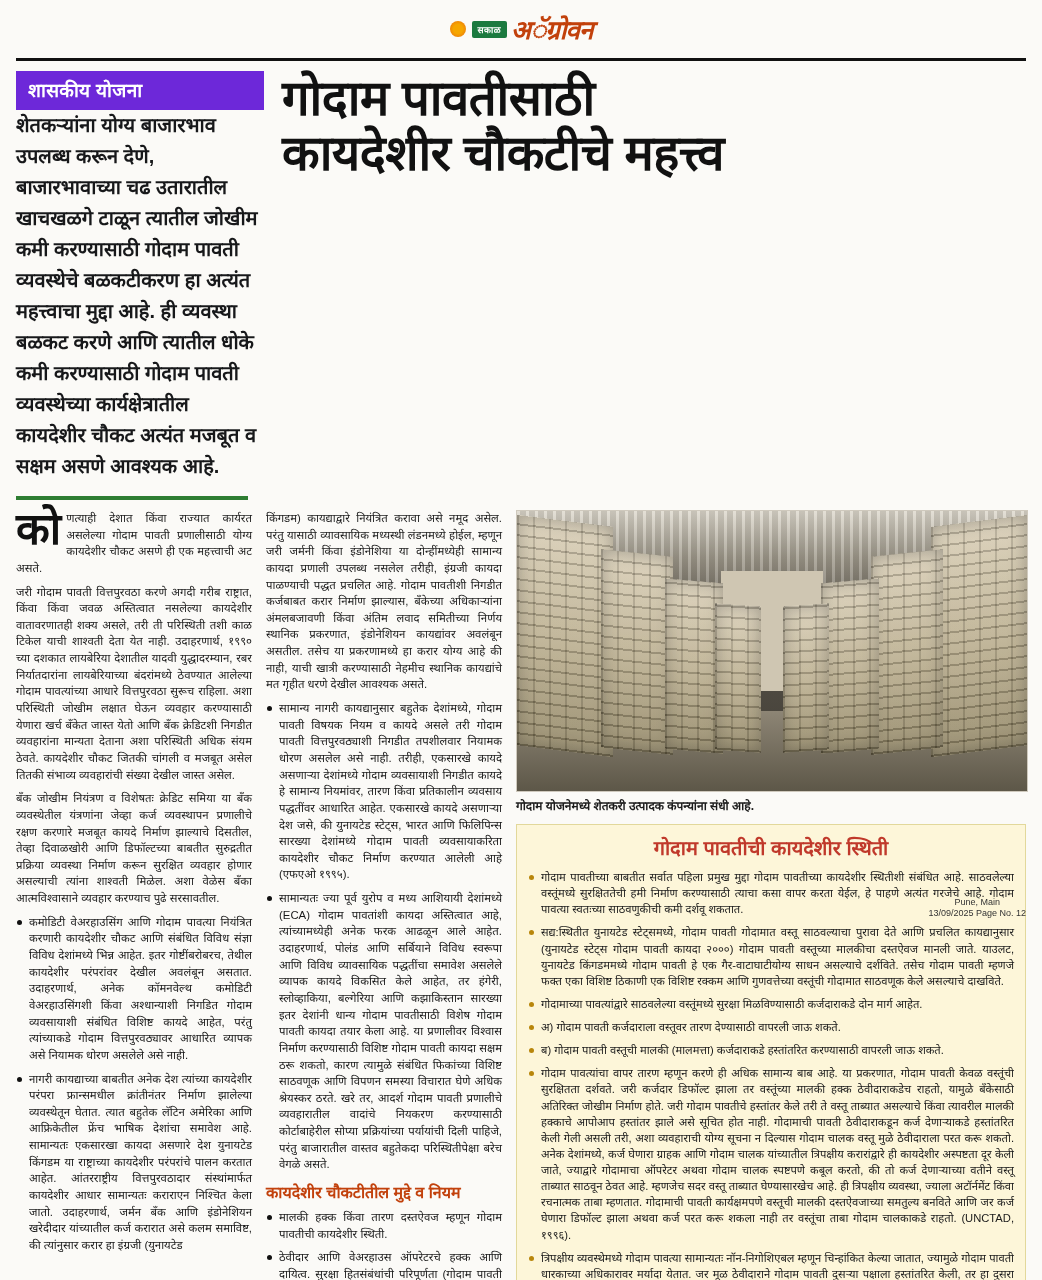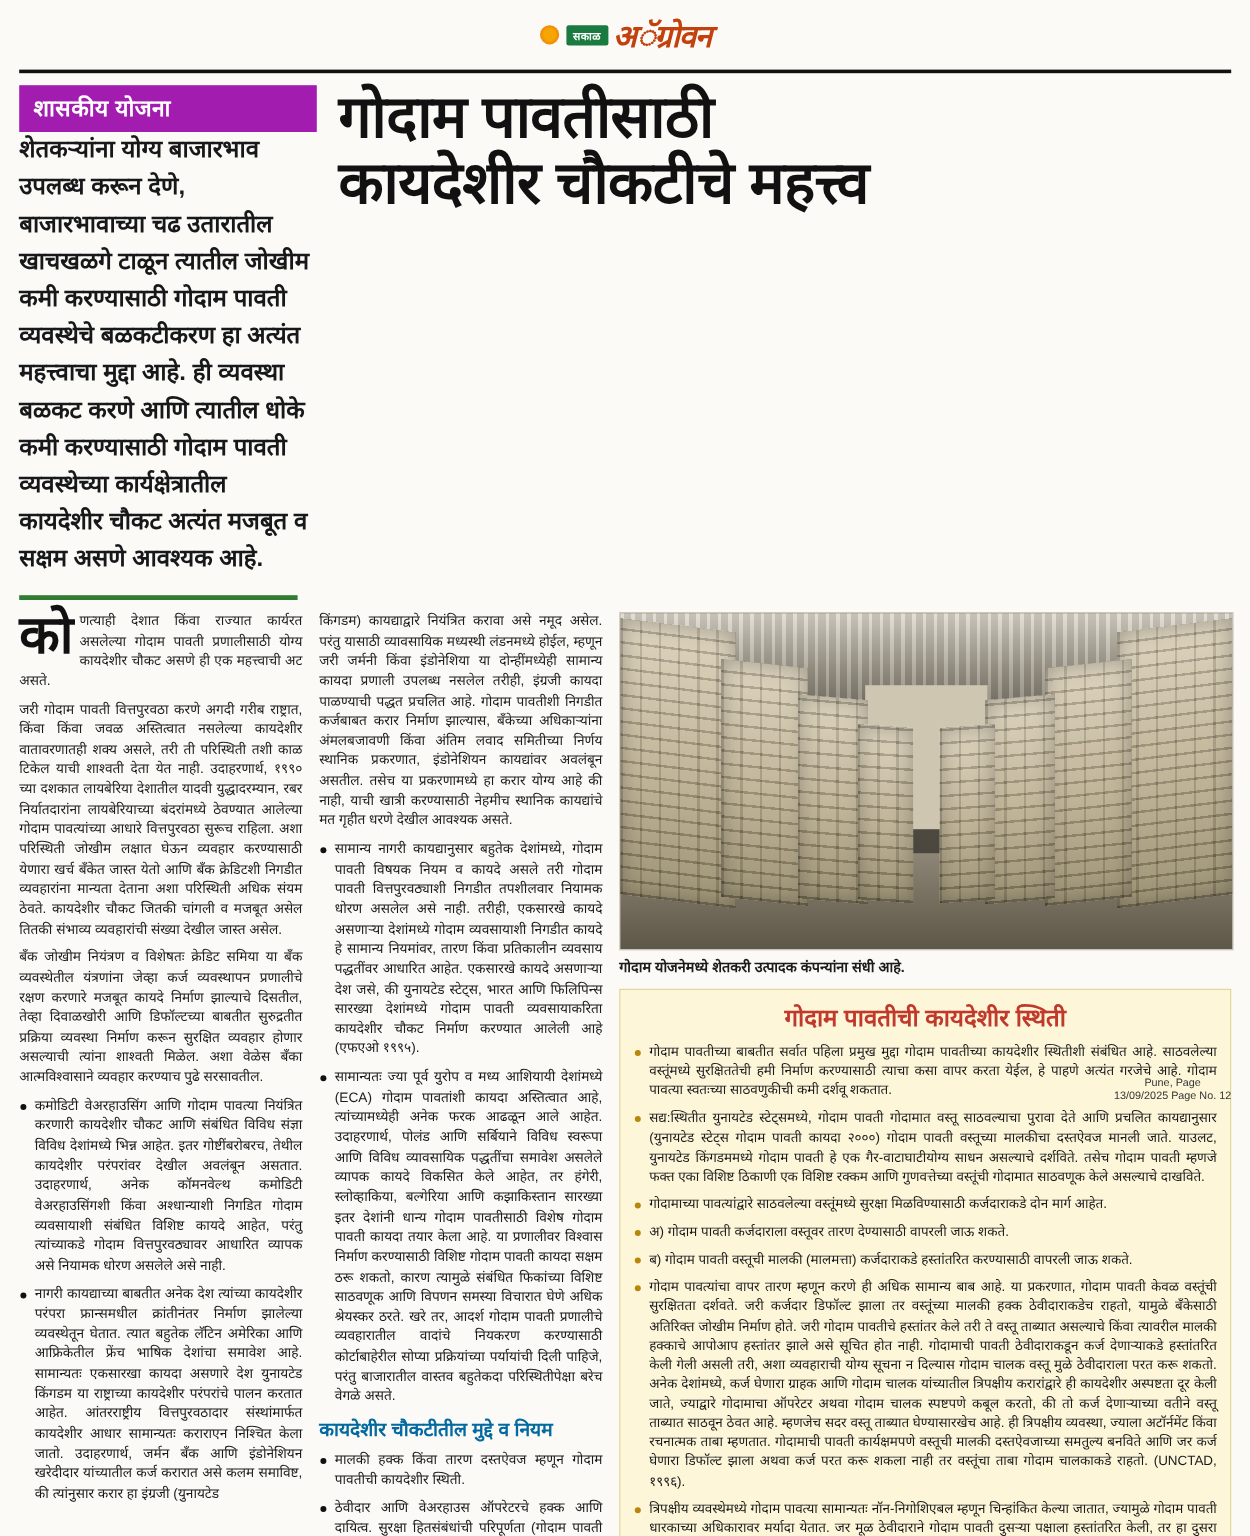--- a/index.html
+++ b/index.html
@@ -37,21 +37,21 @@
     font-family:"Liberation Serif", serif;
     font-style:italic;
   }
   .rule-top{height:3px;background:#111;margin:0 16px 0 16px;}
   
   .header-row{
     display:flex;align-items:flex-start;margin:10px 16px 0 16px;
   }
   .scheme-col{width:248px;flex:0 0 248px;}
   .scheme-tag{
-    background:#a21caf;color:#fff;font-weight:bold;font-size:19px;
+    background:#6d28d9;color:#fff;font-weight:bold;font-size:19px;
     padding:6px 10px 7px 12px;display:inline-block;width:100%;
     box-sizing:border-box;letter-spacing:.3px;
   }
   .byline{
     color:#c0392b;font-size:12.5px;font-weight:bold;margin:9px 0 7px 0;
     border-bottom:1px solid #d8d4cc;padding-bottom:8px;
   }
   .lede{
     font-size:20px;line-height:1.55;font-weight:bold;color:#17181a;
     margin:0;padding:0 2px 0 0;
@@ -79,21 +79,21 @@
   ul.bullets{margin:0;padding:0;list-style:none;}
   ul.bullets li{
     position:relative;padding-left:13px;font-size:11.4px;line-height:1.46;
     text-align:justify;margin-bottom:7px;
   }
   ul.bullets li:before{
     content:"";position:absolute;left:1px;top:6px;width:5px;height:5px;
     background:#111;border-radius:50%;
   }
   .subhead{
-    color:#0369a1;font-size:16px;font-weight:bold;margin:10px 0 7px 0;
+    color:#c2410c;font-size:16px;font-weight:bold;margin:10px 0 7px 0;
     line-height:1.2;
   }
   
   .photo-wrap{margin-bottom:6px;}
   .photo{
     width:100%;height:280px;position:relative;overflow:hidden;
     background:linear-gradient(#6b6458,#3d3a33);
     border:1px solid #cfc9bd;
   }
   .photo .ceiling{
@@ -239,17 +239,17 @@
           <li>गोदाम पावत्यांचा वापर तारण म्हणून करणे ही अधिक सामान्य बाब आहे. या प्रकरणात, गोदाम पावती केवळ वस्तूंची सुरक्षितता दर्शवते. जरी कर्जदार डिफॉल्ट झाला तर वस्तूंच्या मालकी हक्क ठेवीदाराकडेच राहतो, यामुळे बँकेसाठी अतिरिक्त जोखीम निर्माण होते. जरी गोदाम पावतीचे हस्तांतर केले तरी ते वस्तू ताब्यात असल्याचे किंवा त्यावरील मालकी हक्काचे आपोआप हस्तांतर झाले असे सूचित होत नाही. गोदामाची पावती ठेवीदाराकडून कर्ज देणाऱ्याकडे हस्तांतरित केली गेली असली तरी, अशा व्यवहाराची योग्य सूचना न दिल्यास गोदाम चालक वस्तू मुळे ठेवीदाराला परत करू शकतो. अनेक देशांमध्ये, कर्ज घेणारा ग्राहक आणि गोदाम चालक यांच्यातील त्रिपक्षीय करारांद्वारे ही कायदेशीर अस्पष्टता दूर केली जाते, ज्याद्वारे गोदामाचा ऑपरेटर अथवा गोदाम चालक स्पष्टपणे कबूल करतो, की तो कर्ज देणाऱ्याच्या वतीने वस्तू ताब्यात साठवून ठेवत आहे. म्हणजेच सदर वस्तू ताब्यात घेण्यासारखेच आहे. ही त्रिपक्षीय व्यवस्था, ज्याला अटॉर्नमेंट किंवा रचनात्मक ताबा म्हणतात. गोदामाची पावती कार्यक्षमपणे वस्तूची मालकी दस्तऐवजाच्या समतुल्य बनविते आणि जर कर्ज घेणारा डिफॉल्ट झाला अथवा कर्ज परत करू शकला नाही तर वस्तूंचा ताबा गोदाम चालकाकडे राहतो. (UNCTAD, १९९६).</li>
           <li>त्रिपक्षीय व्यवस्थेमध्ये गोदाम पावत्या सामान्यतः नॉन-निगोशिएबल म्हणून चिन्हांकित केल्या जातात, ज्यामुळे गोदाम पावती धारकाच्या अधिकारावर मर्यादा येतात. जर मूळ ठेवीदाराने गोदाम पावती दुसऱ्या पक्षाला हस्तांतरित केली, तर हा दुसरा पक्ष आपोआप नवीन मालक बनत नाही. म्हणून मालकांने गोदाम ऑपरेटरला त्याबाबत दुसऱ्या हस्तांतरित केल्याचे देखील कळविणे आवश्यक आहे. त्यामुळे गोदाम पावती त्रिपक्षीय करारांचा एक पुरावा असल्याचे मानले जाते. तसेच गोदाम पावतीची बँशिष्ट्ये आणि ती त्या नियमांनुसार नियमित केली जाते, ती गोदाम पावती धारकाला हस्तांतरित करण्याची, विक्री करण्याची किंवा गहाण ठेवण्याची परवानगी आहे की नाही हे ठरविते.</li>
           <li>जर गोदामाची पावती वस्तूची मालकी हस्तांतरित करण्यासाठी वापरली जात असेल, तर ती वाटाघाटी करणे योग्य असते. या प्रकरणात, वस्तूंचे मालकी हक्क गोदामाची पावती देऊन एका व्यवसायिकडून दुसऱ्या व्यवसायिकडे हस्तांतरित केले जाऊ शकतात. इंग्रजी कायद्यात, वाटाघाटीयोग्य गोदामाच्या पावतीला सामान्यतः वॉरंट असे संबोधले जाते.</li>
 
         </ul>
       </div>
     </div>
   </div>
 
   <div class="stamp">
-    <div>Pune, Page</div>
+    <div>Pune, Main</div>
     <div>13/09/2025  Page No. 12</div>
   </div>
 
 </div>
 
 </body></html>

